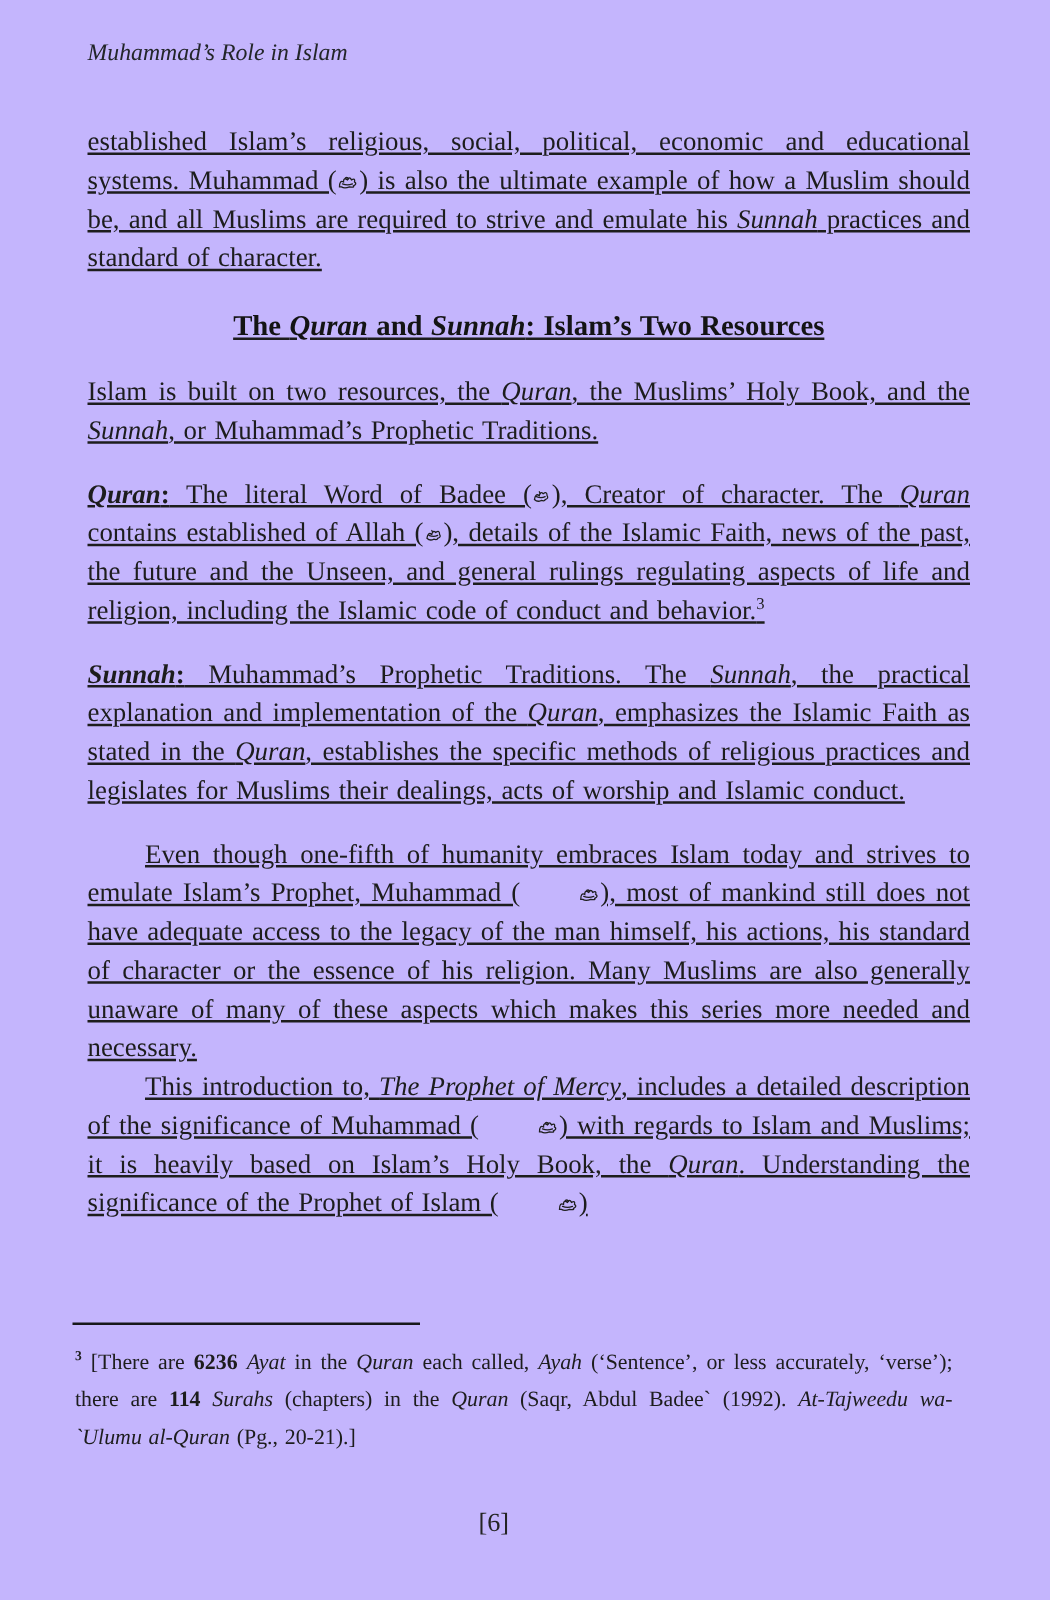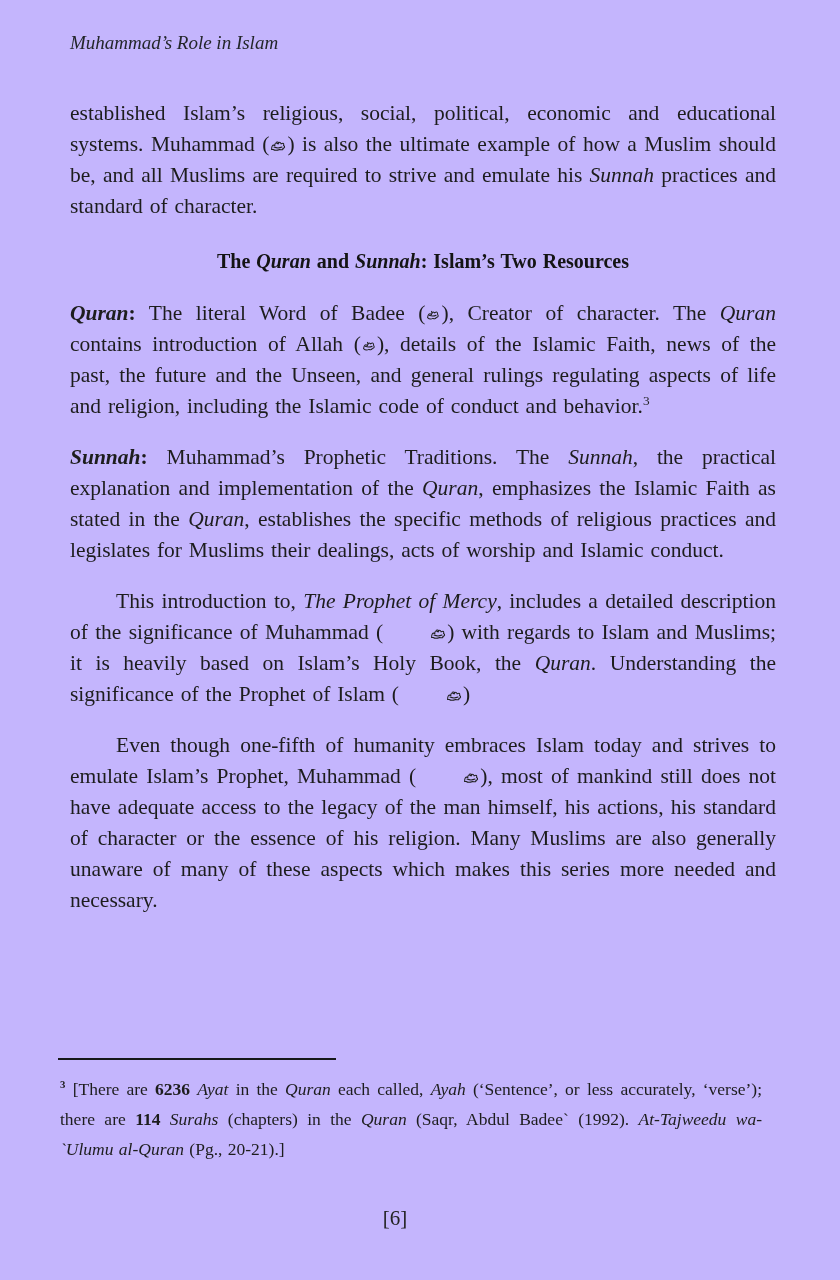--- a/index.html
+++ b/index.html
@@ -14,28 +14,29 @@
   }
   .running-header{
     position:absolute;top:31px;left:70px;
     font-style:italic;font-size:19px;line-height:24px;color:#23262a;
   }
   .body-text{
     position:absolute;top:98px;left:70px;width:706px;
     font-size:21.5px;line-height:31px;
     text-align:justify;text-justify:inter-word;
     word-spacing:1.5px;
+    text-decoration:underline;
   }
   .para{margin:0 0 20px 0;}
   .para.indent{text-indent:46px;}
   .para.mb0{margin-bottom:0;}
   .section-heading{
     margin:24px 0 22px 0;
     text-align:center;
-    font-size:20px;font-weight:bold;line-height:30px;
+    font-size:23px;font-weight:bold;line-height:30px;
     color:#141414;text-indent:0;
     word-spacing:1px;
   }
   .i{font-style:italic;}
   .b{font-weight:bold;}
   .bi{font-weight:bold;font-style:italic;}
   .sup{font-size:0.62em;vertical-align:super;line-height:0;}
   .bsup{font-size:0.62em;vertical-align:super;line-height:0;font-weight:bold;}
   .hon{display:inline-block;vertical-align:-1px;line-height:0;margin:0 1px;}
   .footnote{position:absolute;left:60px;top:1058px;width:702px;}
@@ -61,58 +62,59 @@
     <p class="para"><span>established Islam’s religious, social, political, economic and educational systems.  Muhammad (</span><span class="hon"><svg width="16" height="13" viewBox="0 0 20 16" aria-hidden="true">
             <g fill="none" stroke="#1e1e1e" stroke-width="1.3" stroke-linecap="round">
               <path d="M2 13 Q2 6 6 8 Q6 3 10 6 Q12 2 14 6 Q18 4 17 8 Q20 10 16 12 Q17 14 12 13 Q7 15 4 13 Z"></path>
               <path d="M5 10 Q10 12 15 10"></path>
               <path d="M8 4 Q10 3 11 5"></path>
             </g>
           </svg></span><span>) is also the ultimate example of how a Muslim should be, and all Muslims are required to strive and emulate his </span><span class="i">Sunnah</span><span> practices and standard of character.</span></p>
 
     <h2 class="section-heading"><span>The </span><span class="i">Quran</span><span> and </span><span class="i">Sunnah</span><span>: Islam’s Two Resources</span></h2>
 
+    <p class="para"><span>Islam is built on two resources, the </span><span class="i">Quran</span><span>, the Muslims’ Holy Book, and the </span><span class="i">Sunnah</span><span>, or Muhammad’s Prophetic Traditions.</span></p>
 
     <p class="para"><span class="bi">Quran</span><span class="b">:</span><span> The literal Word of Badee (</span><span class="hon"><svg width="14" height="13" viewBox="0 0 18 16" aria-hidden="true">
             <g fill="none" stroke="#1e1e1e" stroke-width="1.3" stroke-linecap="round">
               <path d="M2 12 Q3 5 7 8 Q8 3 11 6 Q15 3 15 8 Q17 11 13 12 Q13 14 9 13 Q5 15 2 12 Z"></path>
               <path d="M4 9 Q9 11 13 9"></path>
               <path d="M7 4 L8 6"></path>
             </g>
-          </svg></span><span>), Creator of character.  The </span><span class="i">Quran</span><span> contains introduction of Allah (</span><span class="hon"><svg width="14" height="13" viewBox="0 0 18 16" aria-hidden="true">
+          </svg></span><span>), Creator of character.  The </span><span class="i">Quran</span><span> contains established of Allah (</span><span class="hon"><svg width="14" height="13" viewBox="0 0 18 16" aria-hidden="true">
             <g fill="none" stroke="#1e1e1e" stroke-width="1.3" stroke-linecap="round">
               <path d="M2 12 Q3 5 7 8 Q8 3 11 6 Q15 3 15 8 Q17 11 13 12 Q13 14 9 13 Q5 15 2 12 Z"></path>
               <path d="M4 9 Q9 11 13 9"></path>
               <path d="M7 4 L8 6"></path>
             </g>
           </svg></span><span>), details of the Islamic Faith, news of the past, the future and the Unseen, and general rulings regulating aspects of life and religion, including the Islamic code of conduct and behavior.</span><span class="sup">3</span></p>
 
     <p class="para"><span class="bi">Sunnah</span><span class="b">:</span><span> Muhammad’s Prophetic Traditions.  The </span><span class="i">Sunnah</span><span>, the practical explanation and implementation of the </span><span class="i">Quran</span><span>, emphasizes the Islamic Faith as stated in the </span><span class="i">Quran</span><span>, establishes the specific methods of religious practices and legislates for Muslims their dealings, acts of worship and Islamic conduct.</span></p>
+
+    <p class="para indent mb0"><span>Even though one-fifth of humanity embraces Islam today and strives to emulate Islam’s Prophet, Muhammad (</span><span class="hon"><svg width="16" height="13" viewBox="0 0 20 16" aria-hidden="true">
+            <g fill="none" stroke="#1e1e1e" stroke-width="1.3" stroke-linecap="round">
+              <path d="M2 13 Q2 6 6 8 Q6 3 10 6 Q12 2 14 6 Q18 4 17 8 Q20 10 16 12 Q17 14 12 13 Q7 15 4 13 Z"></path>
+              <path d="M5 10 Q10 12 15 10"></path>
+              <path d="M8 4 Q10 3 11 5"></path>
+            </g>
+          </svg></span><span>), most of mankind still does not have adequate access to the legacy of the man himself, his actions, his standard of character or the essence of his religion.  Many Muslims are also generally unaware of many of these aspects which makes this series more needed and necessary.</span></p>
 
     <p class="para indent"><span>This introduction to, </span><span class="i">The Prophet of Mercy</span><span>, includes a detailed description of the significance of Muhammad (</span><span class="hon"><svg width="16" height="13" viewBox="0 0 20 16" aria-hidden="true">
             <g fill="none" stroke="#1e1e1e" stroke-width="1.3" stroke-linecap="round">
               <path d="M2 13 Q2 6 6 8 Q6 3 10 6 Q12 2 14 6 Q18 4 17 8 Q20 10 16 12 Q17 14 12 13 Q7 15 4 13 Z"></path>
               <path d="M5 10 Q10 12 15 10"></path>
               <path d="M8 4 Q10 3 11 5"></path>
             </g>
           </svg></span><span>) with regards to Islam and Muslims; it is heavily based on Islam’s Holy Book, the </span><span class="i">Quran</span><span>.  Understanding the significance of the Prophet of Islam (</span><span class="hon"><svg width="16" height="13" viewBox="0 0 20 16" aria-hidden="true">
             <g fill="none" stroke="#1e1e1e" stroke-width="1.3" stroke-linecap="round">
               <path d="M2 13 Q2 6 6 8 Q6 3 10 6 Q12 2 14 6 Q18 4 17 8 Q20 10 16 12 Q17 14 12 13 Q7 15 4 13 Z"></path>
               <path d="M5 10 Q10 12 15 10"></path>
               <path d="M8 4 Q10 3 11 5"></path>
             </g>
           </svg></span><span>)</span></p>
-
-    <p class="para indent mb0"><span>Even though one-fifth of humanity embraces Islam today and strives to emulate Islam’s Prophet, Muhammad (</span><span class="hon"><svg width="16" height="13" viewBox="0 0 20 16" aria-hidden="true">
-            <g fill="none" stroke="#1e1e1e" stroke-width="1.3" stroke-linecap="round">
-              <path d="M2 13 Q2 6 6 8 Q6 3 10 6 Q12 2 14 6 Q18 4 17 8 Q20 10 16 12 Q17 14 12 13 Q7 15 4 13 Z"></path>
-              <path d="M5 10 Q10 12 15 10"></path>
-              <path d="M8 4 Q10 3 11 5"></path>
-            </g>
-          </svg></span><span>), most of mankind still does not have adequate access to the legacy of the man himself, his actions, his standard of character or the essence of his religion.  Many Muslims are also generally unaware of many of these aspects which makes this series more needed and necessary.</span></p>
   </div>
 
   <div class="footnote">
     <div class="footnote-rule"></div>
     <p class="footnote-text"><span class="bsup">3</span><span> [There are </span><span class="b">6236</span><span> </span><span class="i">Ayat</span><span> in the </span><span class="i">Quran</span><span> each called, </span><span class="i">Ayah</span><span> (‘Sentence’, or less accurately, ‘verse’); there are </span><span class="b">114</span><span> </span><span class="i">Surahs</span><span> (chapters) in the </span><span class="i">Quran</span><span> (Saqr, Abdul Badee` (1992). </span><span class="i">At-Tajweedu wa-`Ulumu al-Quran</span><span> (Pg., 20-21).]</span></p>
   </div>
 
   <div class="page-number">[6]</div>
 
 </div>

